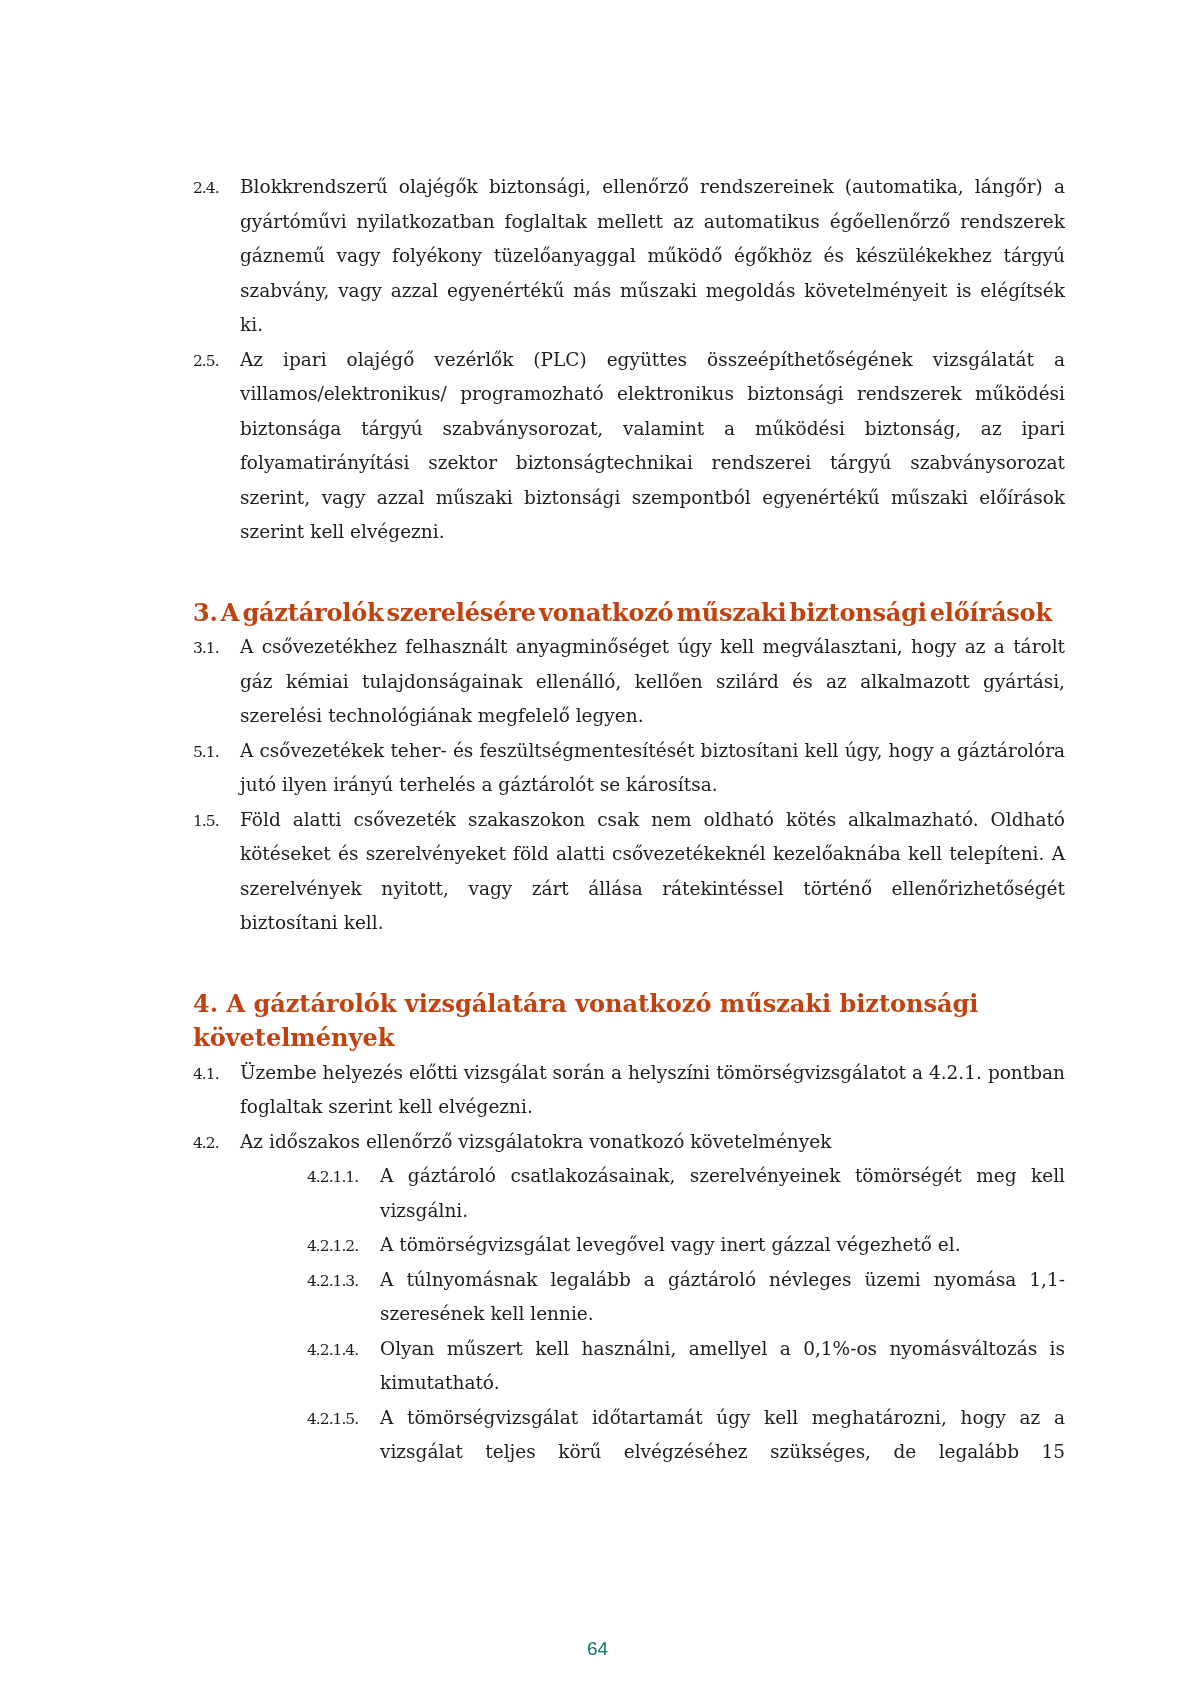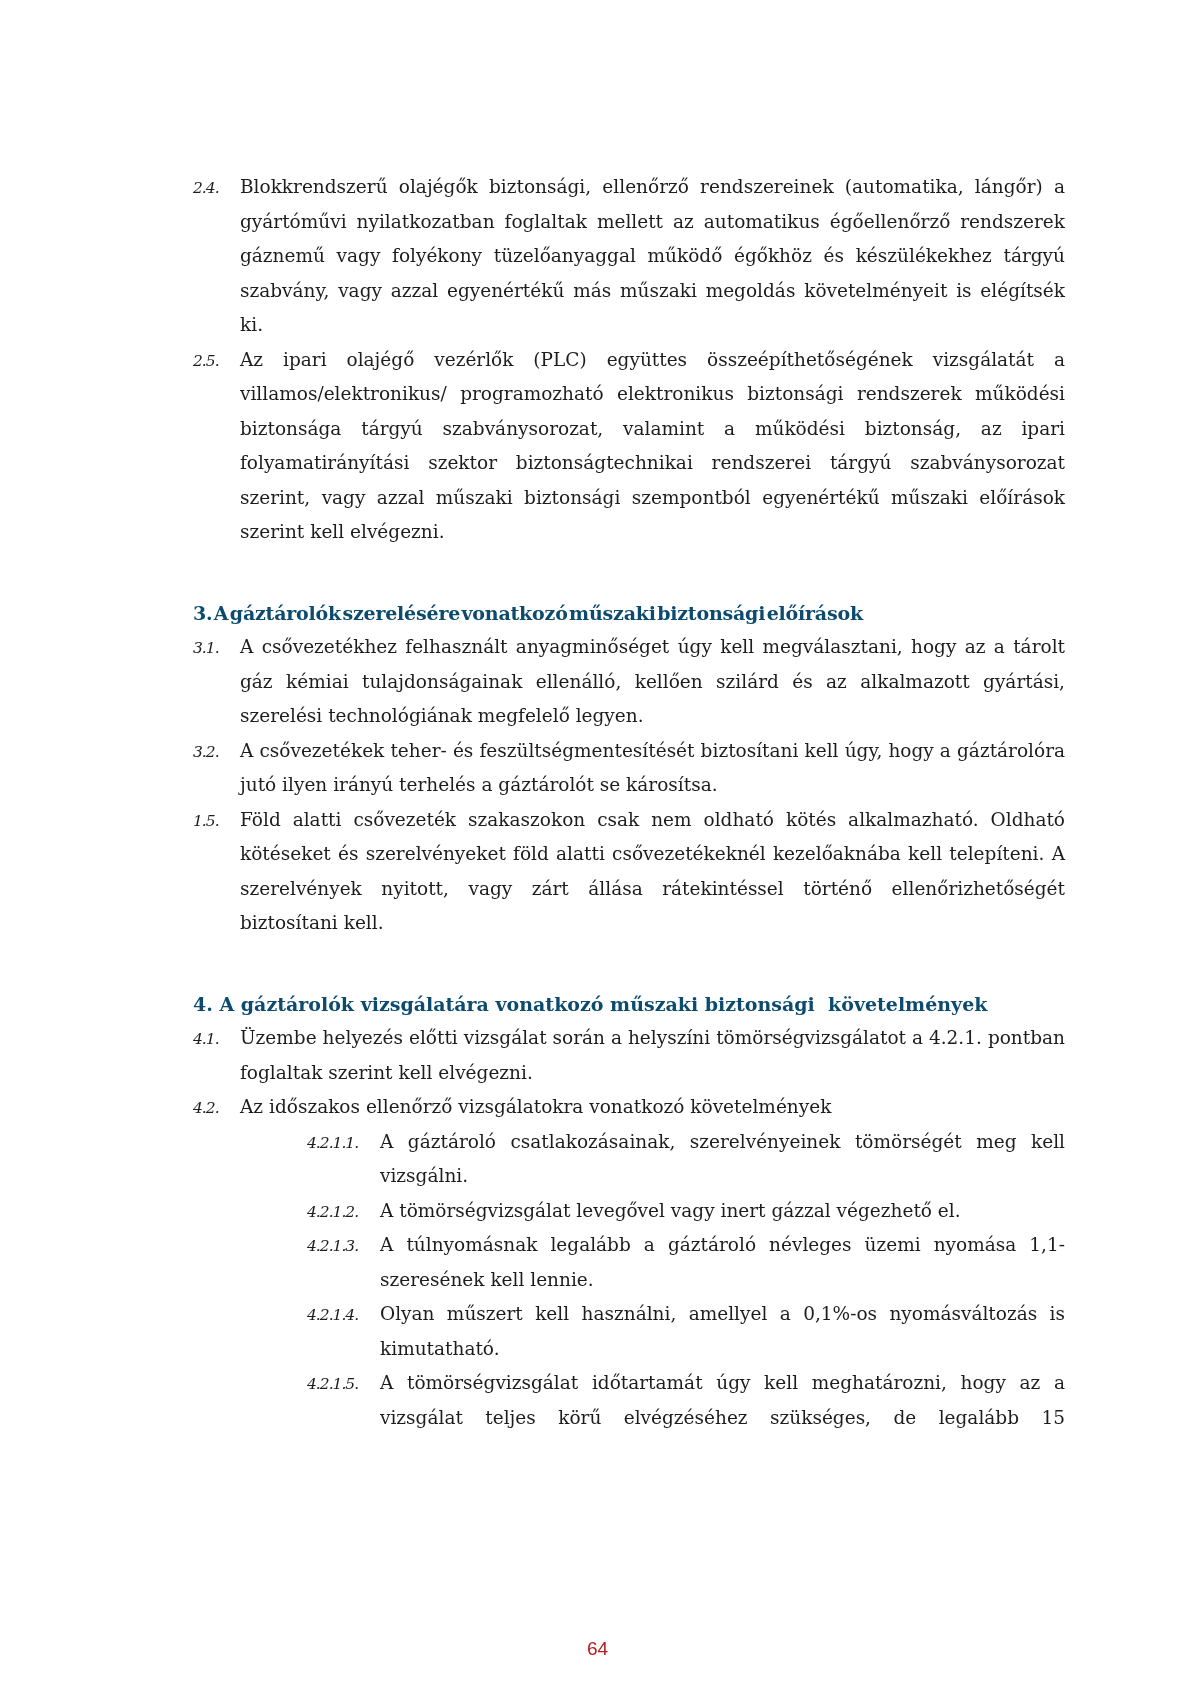--- a/index.html
+++ b/index.html
@@ -22,55 +22,54 @@
     line-height:34.5px;
     text-align:justify;
   }
   .item .num {
     position:absolute;
     left:0; top:1px;
     font-size:15.5px;
     letter-spacing:-1px;
     line-height:34.5px;
     white-space:nowrap;
-    font-style:italic;
   }
   .item.lvl1 { padding-left:47px; }
   .item.lvl2 { margin-left:47px;  padding-left:67px; }
   .item.lvl3 { margin-left:114px; padding-left:73px; }
   .item.cont { text-align-last:justify; }
   .heading {
     font-weight:bold;
-    color:#0c4a6e;
-    font-size:19px;
+    color:#c2410c;
+    font-size:24px;
     line-height:34.5px;
     margin-top:46px;
     white-space:pre-wrap;
     text-align:left;
   }
   .heading.tight { word-spacing:-5px; letter-spacing:-0.2px; }
   .page-number {
     position:absolute;
     left:4px; right:0; bottom:24px;
     text-align:center;
     font-family:"Liberation Sans","DejaVu Sans",sans-serif;
     font-size:19px;
-    color:#b91c1c;
+    color:#0f766e;
   }
 </style>
 </head>
 <body>
 
 <div class="page">
   <div class="content">
       <div class="item lvl1"><span class="num">2.4.</span><span>Blokkrendszerű olajégők biztonsági, ellenőrző rendszereinek (automatika, lángőr) a gyártóművi nyilatkozatban foglaltak mellett az automatikus égőellenőrző rendszerek gáznemű vagy folyékony tüzelőanyaggal működő égőkhöz és készülékekhez tárgyú szabvány, vagy azzal egyenértékű más műszaki megoldás követelményeit is elégítsék ki.</span></div>
       <div class="item lvl1"><span class="num">2.5.</span><span>Az ipari olajégő vezérlők (PLC) együttes összeépíthetőségének vizsgálatát a villamos/elektronikus/ programozható elektronikus biztonsági rendszerek működési biztonsága tárgyú szabványsorozat, valamint a működési biztonság, az ipari folyamatirányítási szektor biztonságtechnikai rendszerei tárgyú szabványsorozat szerint, vagy azzal műszaki biztonsági szempontból egyenértékű műszaki előírások szerint kell elvégezni.</span></div>
       <div class="heading tight">3. A gáztárolók szerelésére vonatkozó műszaki biztonsági előírások</div>
       <div class="item lvl1"><span class="num">3.1.</span><span>A csővezetékhez felhasznált anyagminőséget úgy kell megválasztani, hogy az a tárolt gáz kémiai tulajdonságainak ellenálló, kellően szilárd és az alkalmazott gyártási, szerelési technológiának megfelelő legyen.</span></div>
-      <div class="item lvl1"><span class="num">3.2.</span><span>A csővezetékek teher- és feszültségmentesítését biztosítani kell úgy, hogy a gáztárolóra jutó ilyen irányú terhelés a gáztárolót se károsítsa.</span></div>
+      <div class="item lvl1"><span class="num">5.1.</span><span>A csővezetékek teher- és feszültségmentesítését biztosítani kell úgy, hogy a gáztárolóra jutó ilyen irányú terhelés a gáztárolót se károsítsa.</span></div>
       <div class="item lvl1"><span class="num">1.5.</span><span>Föld alatti csővezeték szakaszokon csak nem oldható kötés alkalmazható. Oldható kötéseket és szerelvényeket föld alatti csővezetékeknél kezelőaknába kell telepíteni. A szerelvények nyitott, vagy zárt állása rátekintéssel történő ellenőrizhetőségét biztosítani kell.</span></div>
       <div class="heading">4. A gáztárolók vizsgálatára vonatkozó műszaki biztonsági  követelmények</div>
       <div class="item lvl1"><span class="num">4.1.</span><span>Üzembe helyezés előtti vizsgálat során a helyszíni tömörségvizsgálatot a 4.2.1. pontban foglaltak szerint kell elvégezni.</span></div>
       <div class="item lvl1"><span class="num">4.2.</span><span>Az időszakos ellenőrző vizsgálatokra vonatkozó követelmények</span></div>
       <div class="item lvl3"><span class="num">4.2.1.1.</span><span>A gáztároló csatlakozásainak, szerelvényeinek tömörségét meg kell vizsgálni.</span></div>
       <div class="item lvl3"><span class="num">4.2.1.2.</span><span>A tömörségvizsgálat levegővel vagy inert gázzal végezhető el.</span></div>
       <div class="item lvl3"><span class="num">4.2.1.3.</span><span>A túlnyomásnak legalább a gáztároló névleges üzemi nyomása 1,1-szeresének kell lennie.</span></div>
       <div class="item lvl3"><span class="num">4.2.1.4.</span><span>Olyan műszert kell használni, amellyel a 0,1%-os nyomásváltozás is kimutatható.</span></div>
       <div class="item lvl3 cont"><span class="num">4.2.1.5.</span><span>A tömörségvizsgálat időtartamát úgy kell meghatározni, hogy az a vizsgálat teljes körű elvégzéséhez szükséges, de legalább 15</span></div>
     </div>

